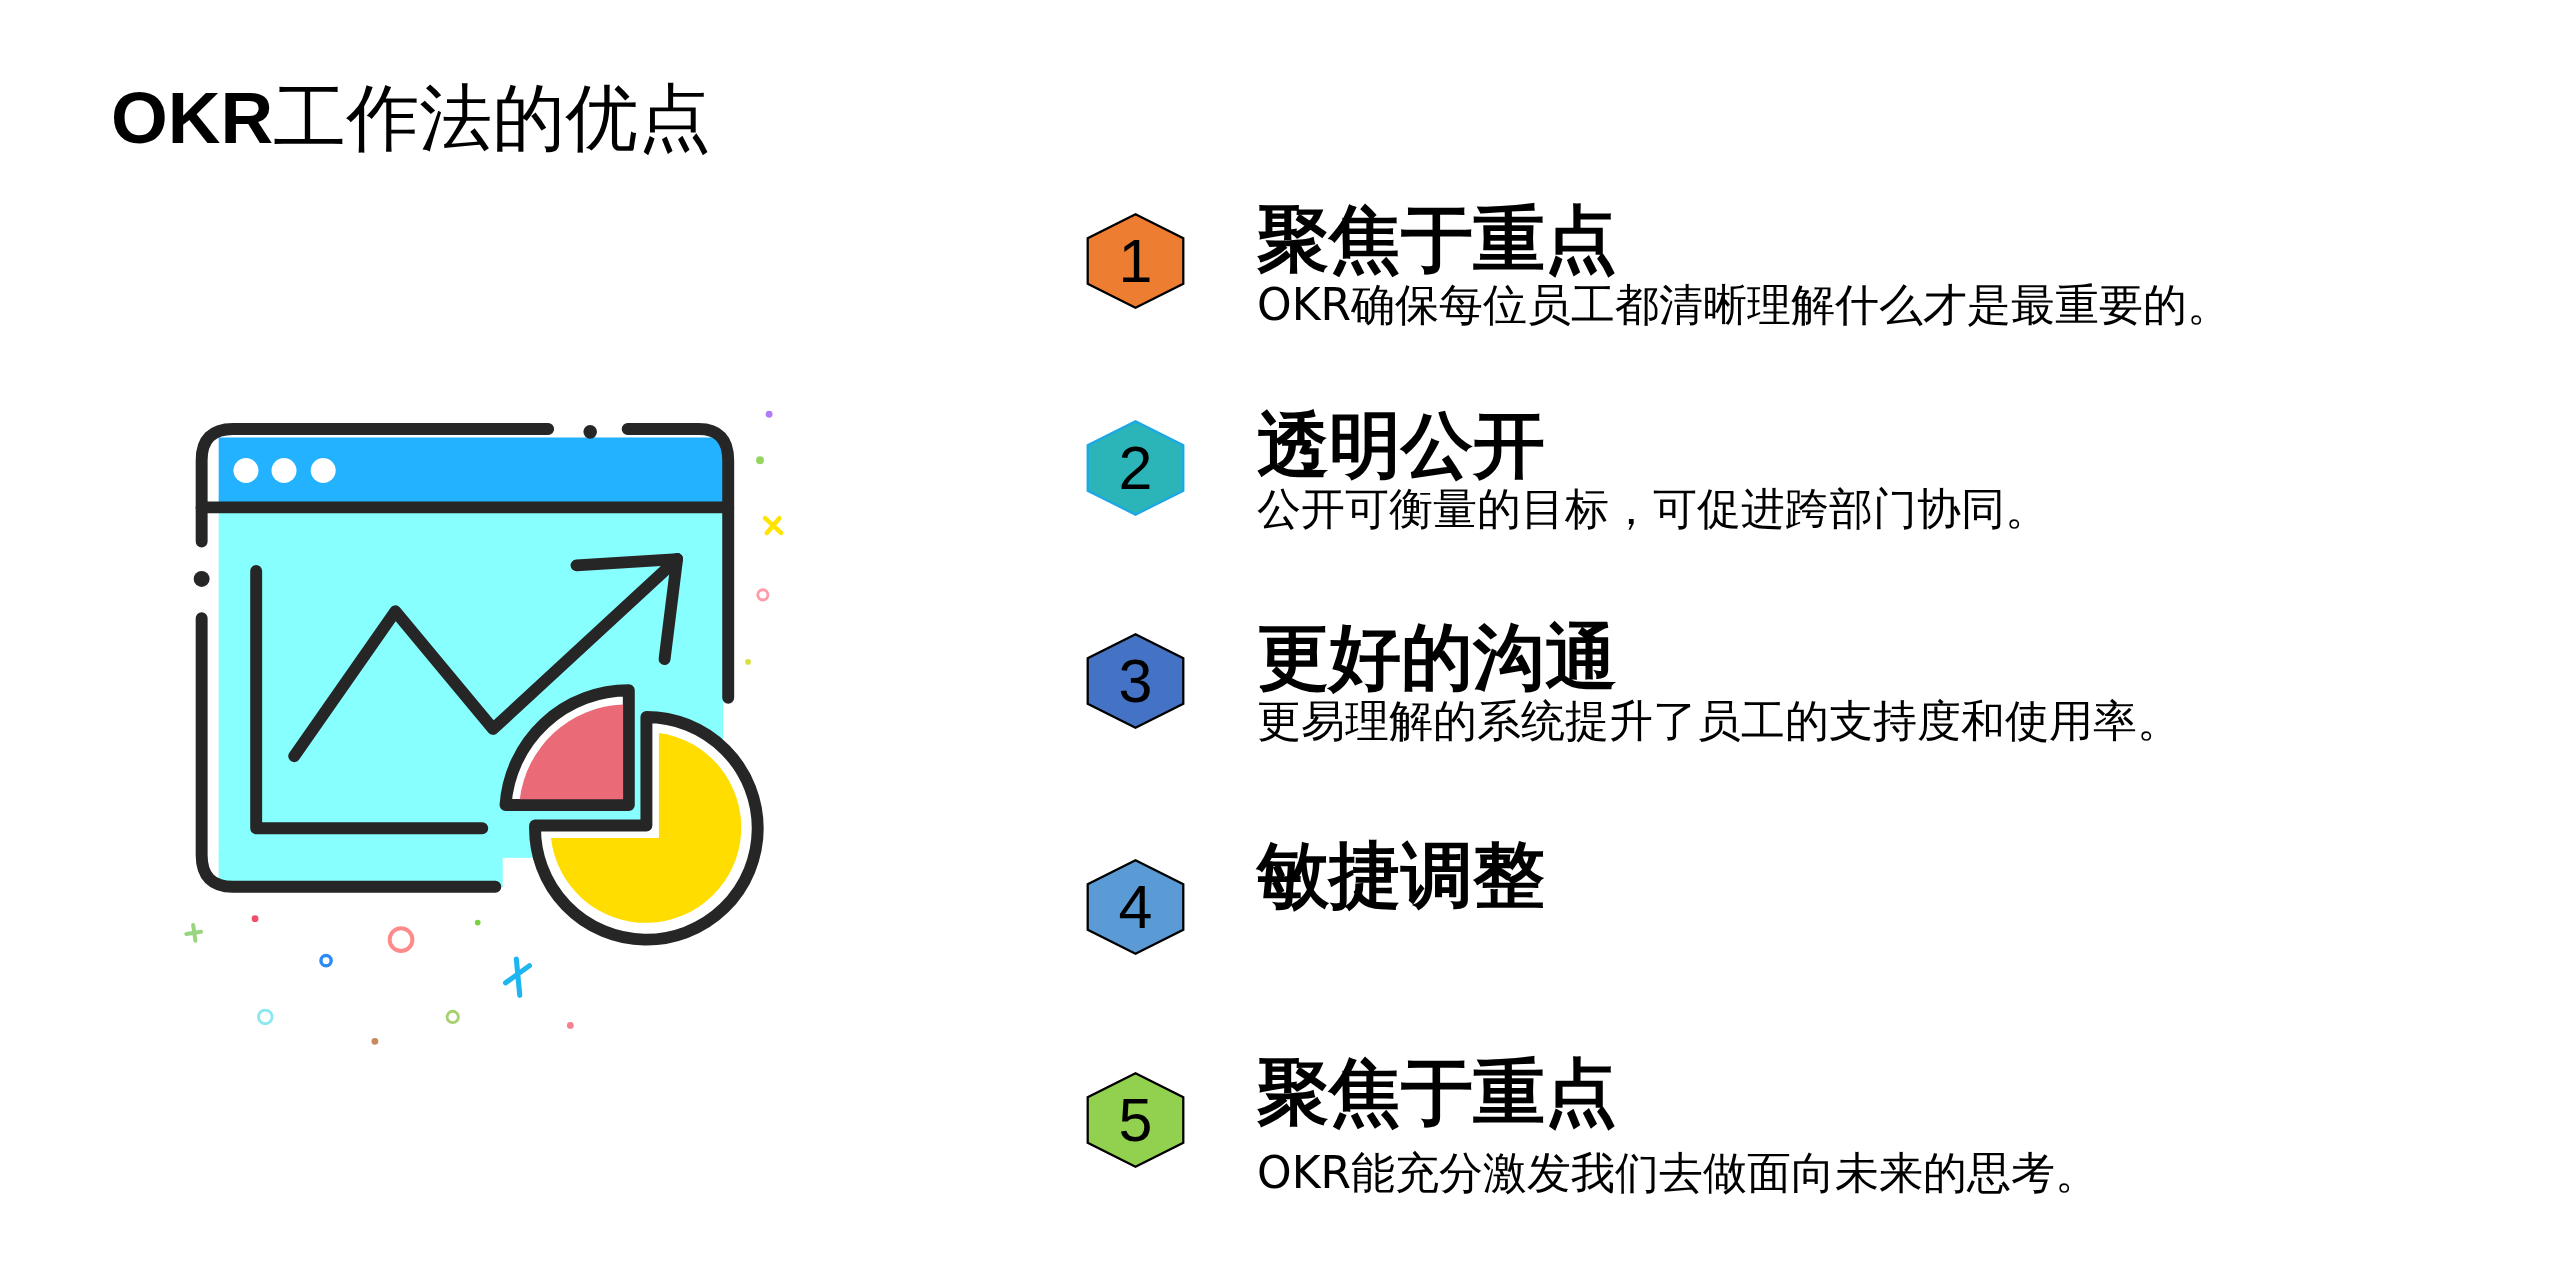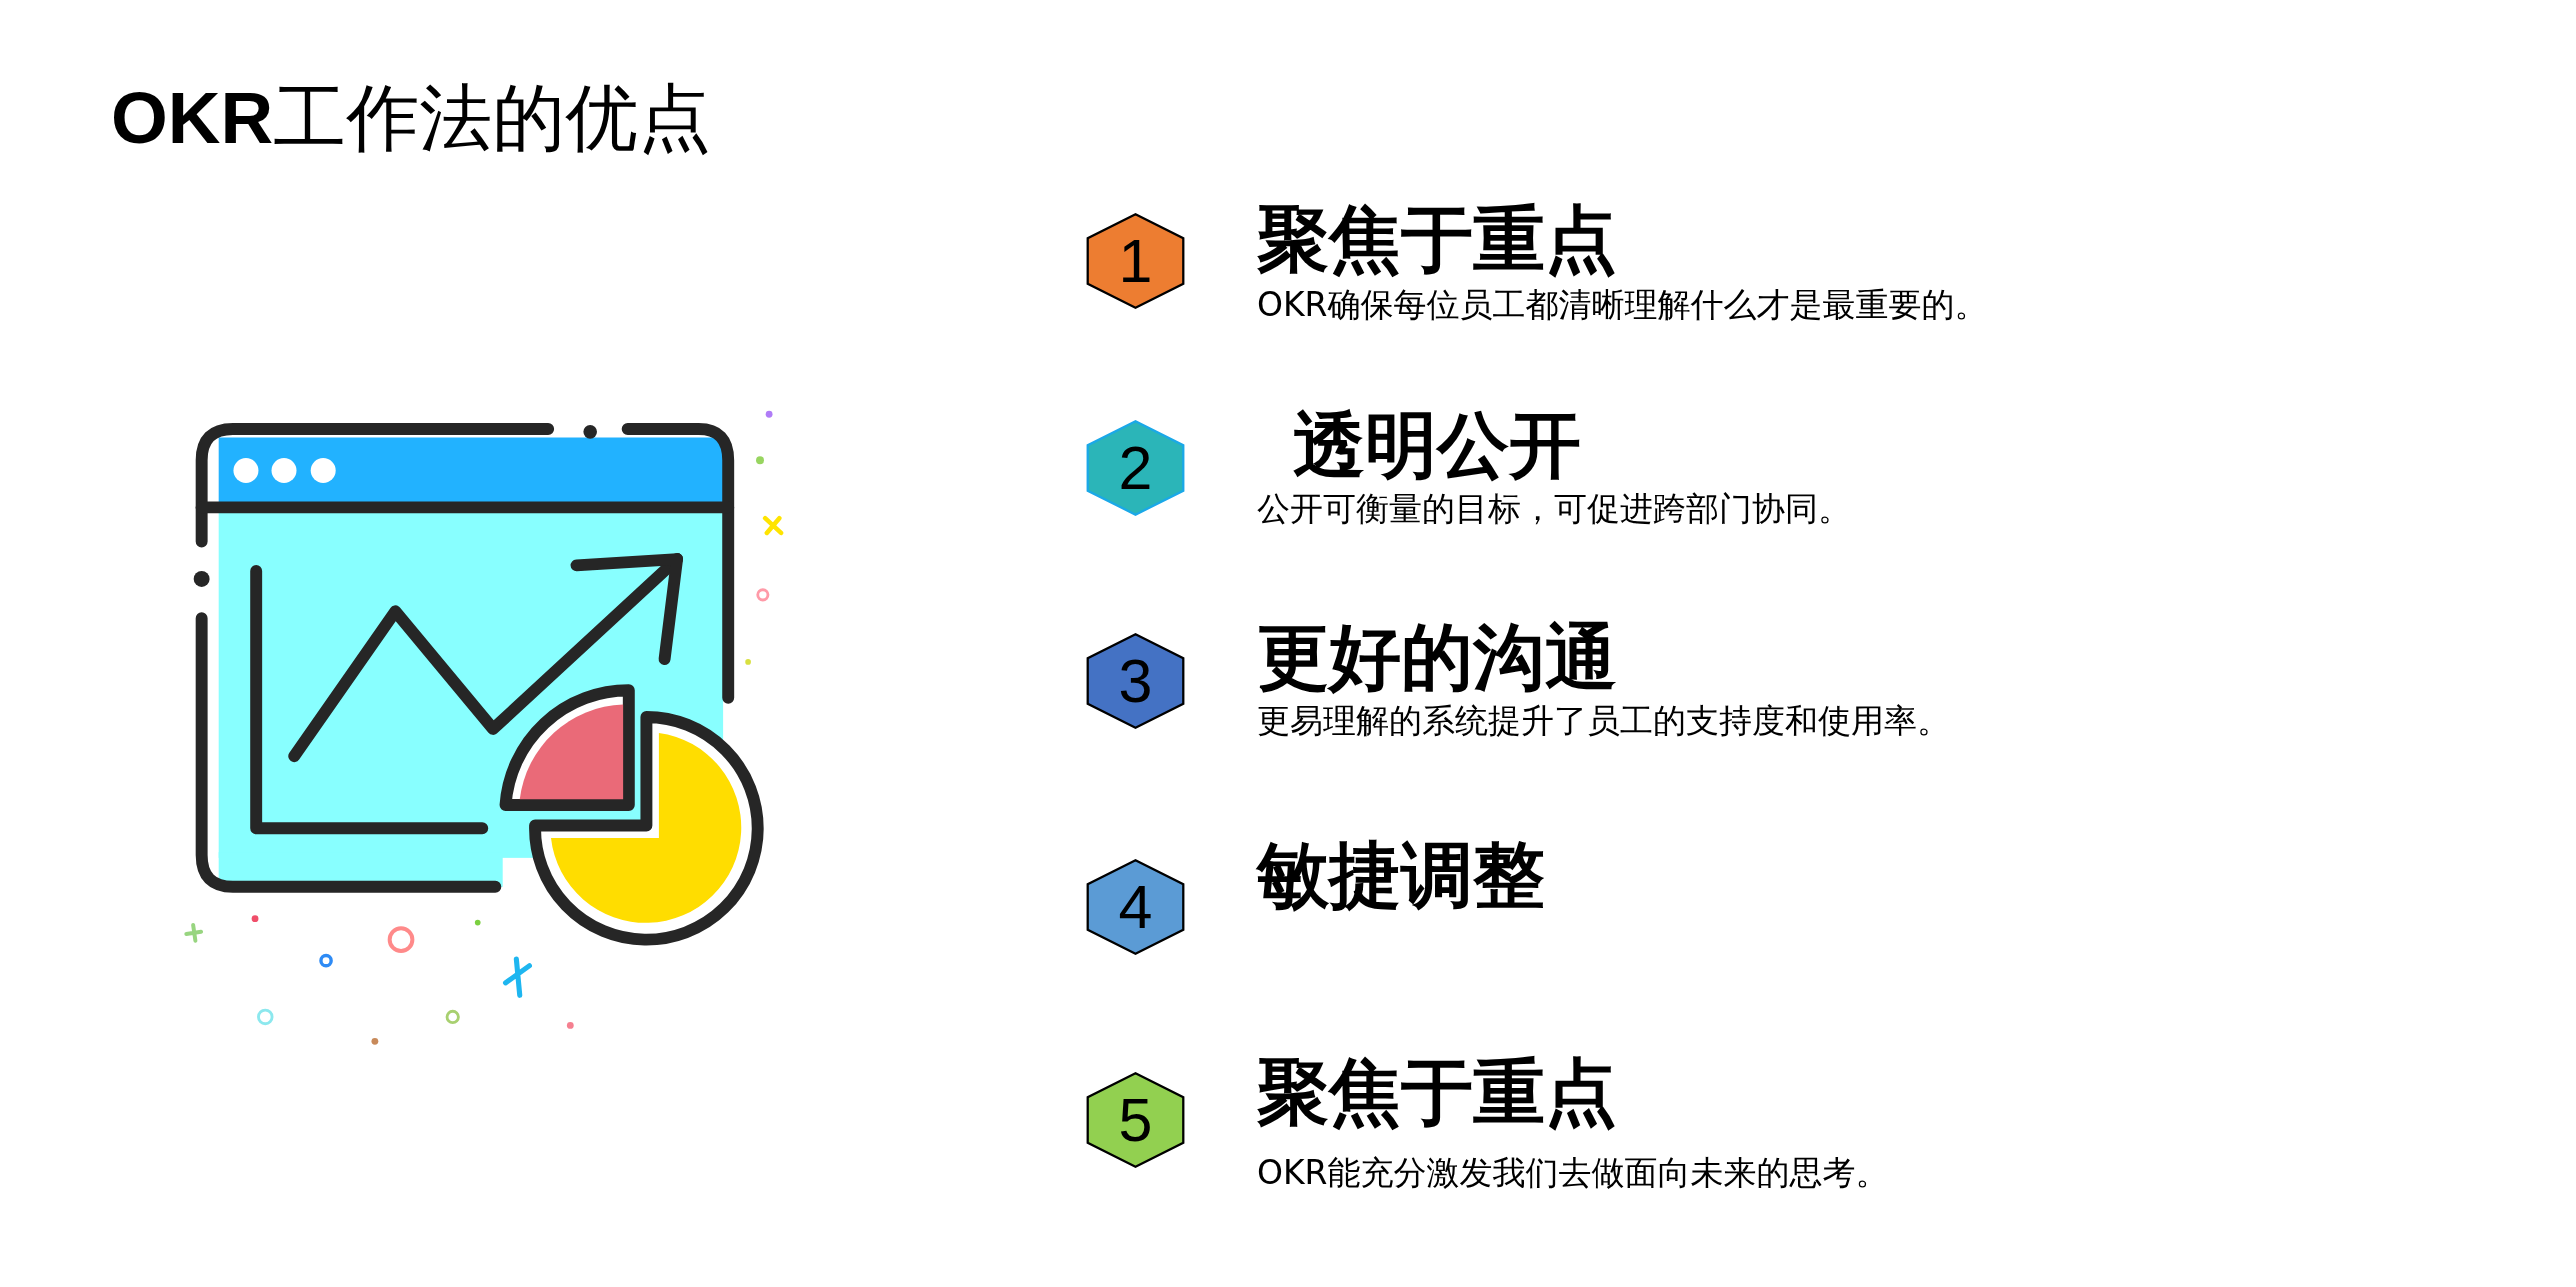--- a/index.html
+++ b/index.html
@@ -8,21 +8,21 @@
   .title { position: absolute; left: 111px; top: 73px; font-size: 73px; line-height: 90px; white-space: nowrap; }
   .title .bold { font-family: "Liberation Sans", sans-serif; font-weight: bold; }
   .title .light { font-weight: 300; font-family: "DejaVu Sans", sans-serif; }
   .illus { position: absolute; left: 0; top: 0; width: 2576px; height: 1288px; pointer-events: none; }
   .item { position: absolute; left: 1086px; width: 1363px; height: 148px; }
   .hex { position: absolute; left: 0; top: 0; width: 99px; height: 98px; }
   .hex svg { position: absolute; left: 0; top: 0; }
   .hex .num { position: absolute; left: 0; top: 0; width: 99px; height: 98px; line-height: 98px;
               text-align: center; font-size: 61px; font-family: "Liberation Sans", sans-serif; }
   .item .heading { position: absolute; left: 171px; font-size: 72px; font-weight: bold; line-height: 74px; white-space: nowrap; }
-  .item .desc { position: absolute; left: 171px; font-size: 33px; line-height: 55px; white-space: nowrap; }
+  .item .desc { position: absolute; left: 171px; font-size: 44px; line-height: 55px; white-space: nowrap; }
 </style>
 </head>
 <body>
 
 <div class="title">
   <span class="bold">OKR</span><span class="light">工作法的优点</span>
 </div>
 
 <svg class="illus" width="2576" height="1288" viewBox="0 0 4535 2267">
 
@@ -92,21 +92,21 @@
   <div class="desc" style="top:65px;">OKR确保每位员工都清晰理解什么才是最重要的。</div>
 </div>
 
 <div class="item" style="top:419px;">
   <div class="hex">
     <svg width="99" height="98" viewBox="0 0 174 172">
       <polygon points="87,4 171,46 171,126 87,168 3,126 3,46" fill="#2BB5B8" stroke="#1AA8E8" stroke-width="4"></polygon>
     </svg>
     <div class="num">2</div>
   </div>
-  <div class="heading" style="top:-11.4px;margin-left:36px;">透明公开</div>
+  <div class="heading" style="top:-11.4px;">透明公开</div>
   <div class="desc" style="top:62px;">公开可衡量的目标，可促进跨部门协同。</div>
 </div>
 
 <div class="item" style="top:632px;">
   <div class="hex">
     <svg width="99" height="98" viewBox="0 0 174 172">
       <polygon points="87,4 171,46 171,126 87,168 3,126 3,46" fill="#4472C4" stroke="#000" stroke-width="4"></polygon>
     </svg>
     <div class="num">3</div>
   </div>

